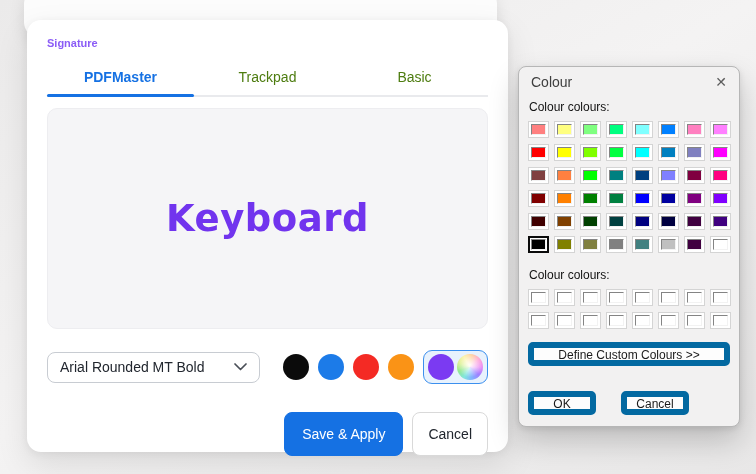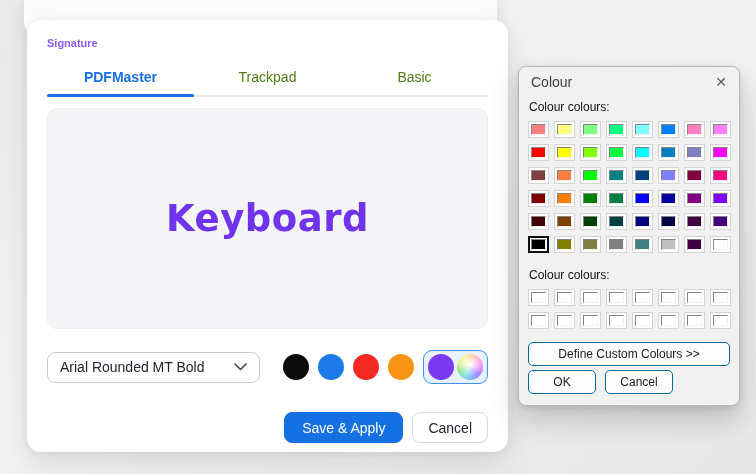--- a/index.html
+++ b/index.html
@@ -44,21 +44,21 @@
 
   .dot-row { display:flex; align-items:center; gap:9px; }
   .dot { width:26px; height:26px; border-radius:50%; cursor:pointer; }
   .sel-group { display:flex; align-items:center; gap:3px; padding:3px 4px;
     background:#e8f2fd; border:1.5px solid #3c90ee; border-radius:9px; }
   .dot.rainbow { background:
       radial-gradient(circle at 50% 42%, rgba(255,255,255,.95) 0%, rgba(255,255,255,.55) 28%, rgba(255,255,255,0) 62%),
       conic-gradient(from -30deg, #fdf2a0, #ffc890, #ff9cd4, #ea8ef4, #a07eff, #82b2ff, #82e6de, #93e892, #d9f08e, #fdf2a0); }
 
   .footer { margin:28px 20px 0; display:flex; justify-content:flex-end; gap:9px; }
-  .btn { height:31px; border-radius:8px; font-size:14px; cursor:pointer;
+  .btn { height:44px; border-radius:8px; font-size:14px; cursor:pointer;
     font-family:"Liberation Sans", sans-serif; }
   .btn.primary { background:#1571e3; border:1px solid #1571e3; color:#fff;
     padding:0 17px; font-weight:400; }
   .btn.ghost { background:#fff; border:1px solid #d9d9d9; color:#21262e;
     padding:0 15px; }
 
   
   .colour-dialog { position:absolute; left:518px; top:66px; width:222px;
     background:#f2f1f1; border:1px solid #b6b6b6; border-radius:8px;
     box-shadow:0 14px 30px rgba(0,0,0,.20), 0 2px 6px rgba(0,0,0,.10);
@@ -70,25 +70,25 @@
     line-height:14px; }
   .cd-body { padding:2px 9px 0 9px; }
   .cd-label { font-size:12px; color:#121212; margin:6px 0 7px 1px; }
   .cd-label.custom { margin-top:15px; }
   .cd-grid { display:grid; grid-template-columns:repeat(8, 21px); gap:6px 5px; }
   .cell { width:21px; height:17px; background:#fff; border:1px solid #d4d4d4;
     display:flex; align-items:center; justify-content:center; cursor:pointer; }
   .cell i { display:block; width:15px; height:11px;
     border:1px solid; border-color:#848484 #f2f2f2 #f2f2f2 #848484; }
   .cell.sel { border:2px solid #0b0b0b; }
-  .win-btn { background:#fdfdfd; border:1px solid #0369a1; border-radius:5px;
+  .win-btn { background:#fdfdfd; border:6px solid #0369a1; border-radius:5px;
     font-size:12px; color:#1a1a1a; cursor:pointer; height:24px;
     font-family:"Liberation Sans", sans-serif; }
   .define { width:100%; margin-top:13px; }
-  .cd-actions { display:flex; gap:9px; margin-top:4px; }
+  .cd-actions { display:flex; gap:25px; margin-top:25px; }
   .cd-actions .win-btn { width:68px; }
 </style>
 </head>
 <body>
 
 <div class="stage">
 
   <div class="behind-card"></div>
 
   <div class="sig-dialog">

